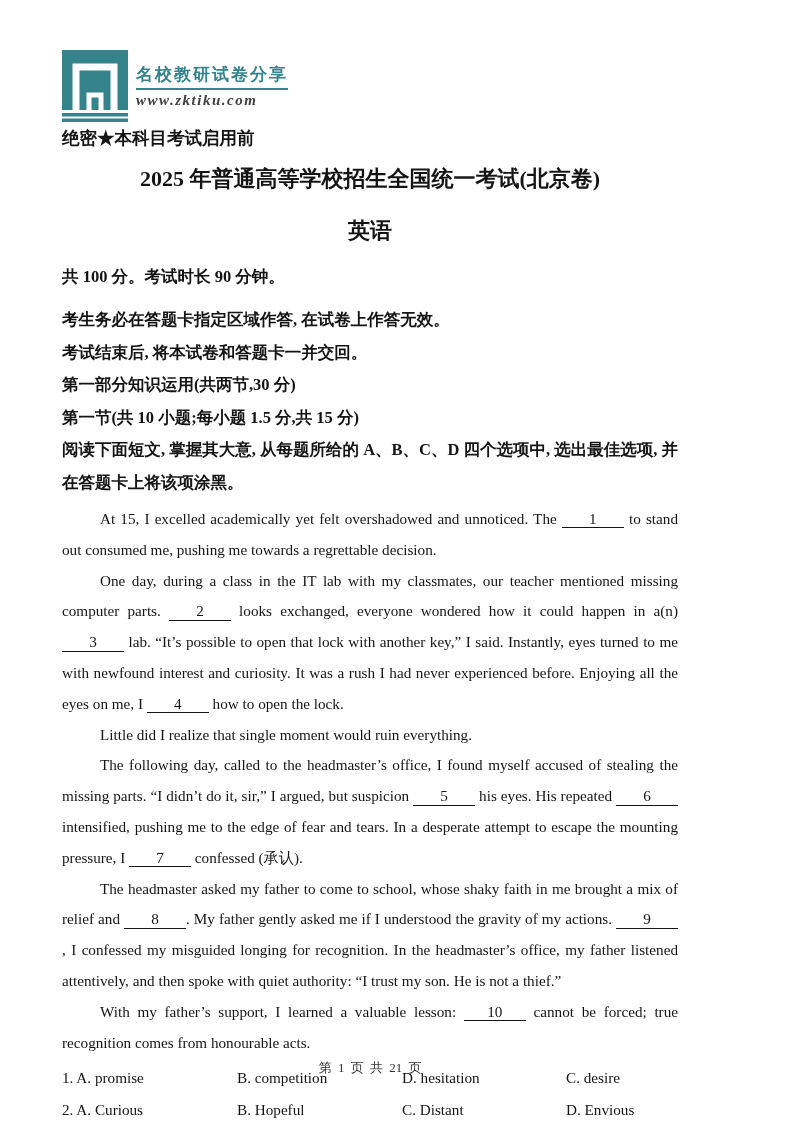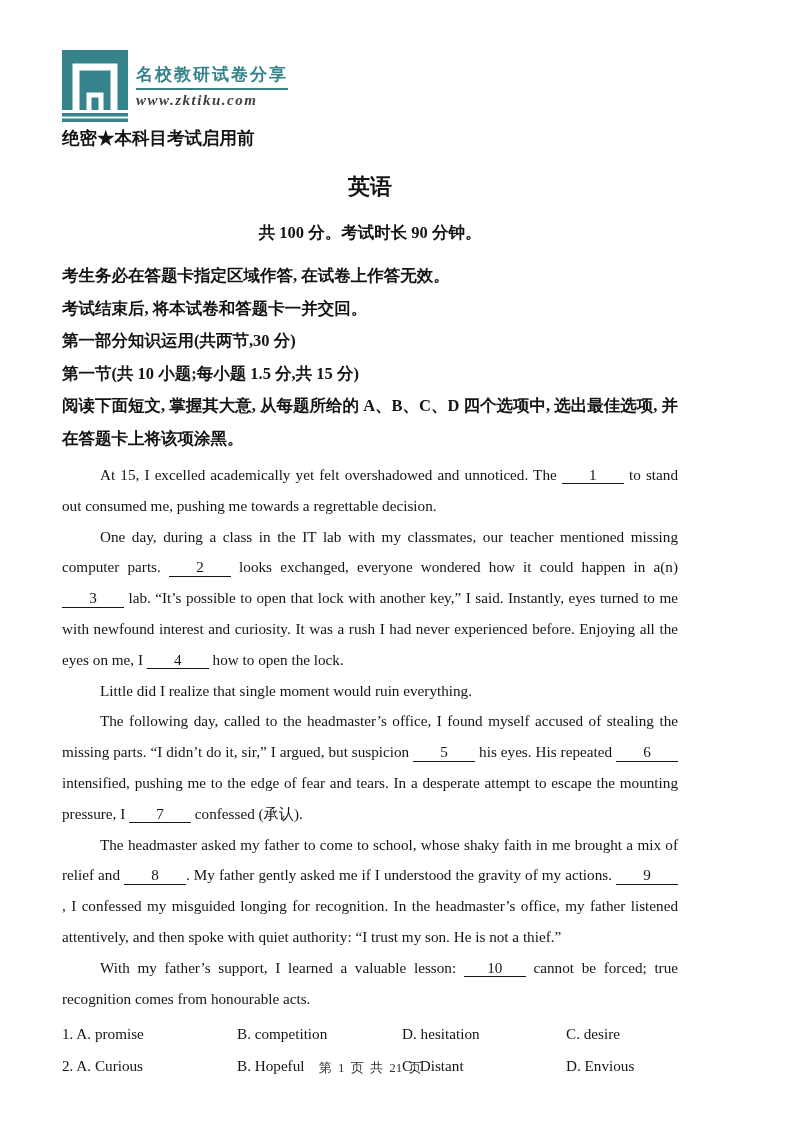--- a/index.html
+++ b/index.html
@@ -21,21 +21,21 @@
   .brand-rule{height:2.5px;background:#35838b;margin:3px 0 2px;}
   .website{
     font-family:"Liberation Serif","DejaVu Serif",serif;
     font-weight:bold;font-style:italic;font-size:15px;letter-spacing:1.5px;color:#404040;
   }
 
   
   .secrecy{font-size:17.5px;font-weight:bold;}
   .title{font-size:22px;font-weight:bold;text-align:center;margin-top:14px;}
   .subject{font-size:22px;font-weight:bold;text-align:center;margin-top:22px;}
-  .exam-meta{font-size:16.5px;font-weight:bold;text-align:center;margin-top:20px;}
+  .exam-meta{font-size:16.5px;font-weight:bold;margin-top:20px;}
 
   
   .instructions{margin-top:16px;}
   .instr{font-size:16.5px;font-weight:bold;line-height:32.5px;text-align:justify;}
 
   
   .passage{margin-top:5px;}
   .para{margin:0;font-size:15.2px;line-height:30.8px;text-align:justify;text-indent:38px;}
   .blank{
     display:inline-block;min-width:62px;padding:0 2px;box-sizing:border-box;
@@ -69,20 +69,21 @@
     </div>
     <div class="logo-textcol">
       <div class="brand">名校教研试卷分享</div>
       <div class="brand-rule"></div>
       <div class="website">www.zktiku.com</div>
     </div>
   </div>
 
   <div class="secrecy">绝密★本科目考试启用前</div>
 
+  <div class="title">2025 年普通高等学校招生全国统一考试(北京卷)</div>
   <div class="subject">英语</div>
   <div class="exam-meta">共 100 分。考试时长 90 分钟。</div>
 
   <div class="instructions">
     <div class="instr">考生务必在答题卡指定区域作答, 在试卷上作答无效。</div>
     <div class="instr">考试结束后, 将本试卷和答题卡一并交回。</div>
     <div class="instr">第一部分知识运用(共两节,30 分)</div>
     <div class="instr">第一节(共 10 小题;每小题 1.5 分,共 15 分)</div>
     <div class="instr">阅读下面短文, 掌握其大意, 从每题所给的 A、B、C、D 四个选项中, 选出最佳选项, 并在答题卡上将该项涂黑。</div>
   </div>

